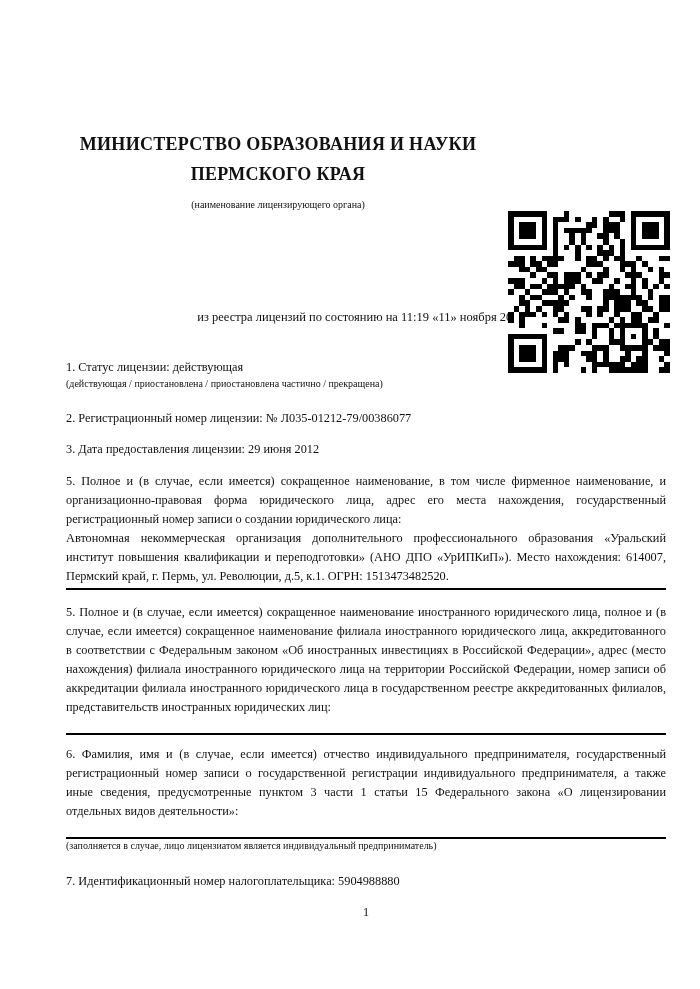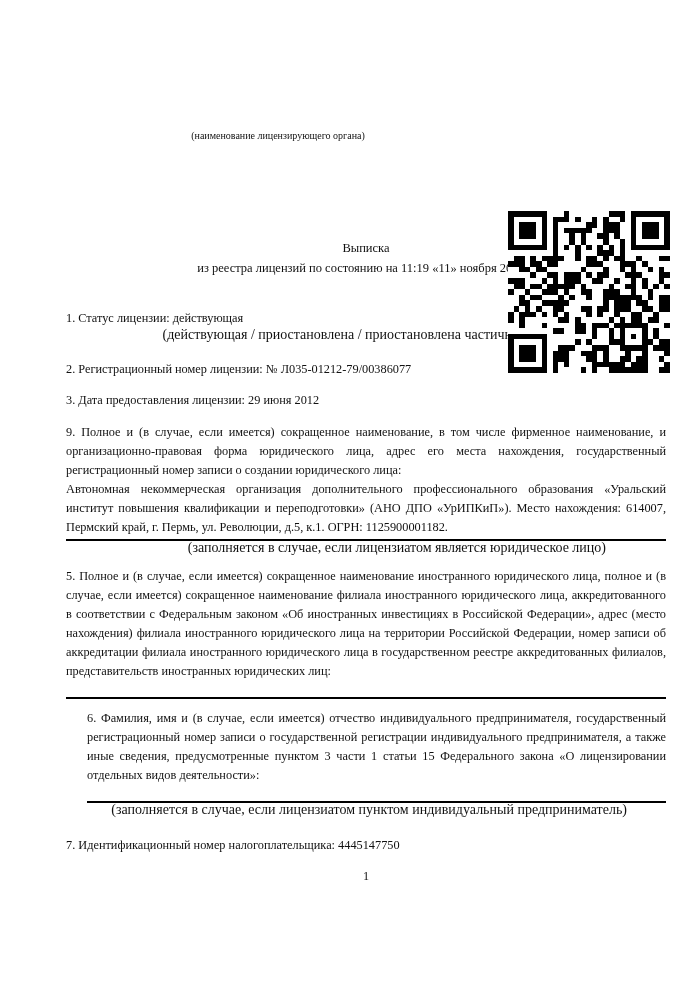--- a/index.html
+++ b/index.html
@@ -11,26 +11,26 @@
   }
   .qr { position:absolute; top:82px; right:30px; width:162px; height:162px; }
   .qr svg { display:block; }
   .ministry { margin:129px 0 0 66px; width:424px; text-align:center; }
   .ministry-name { font-weight:700; font-size:18px; line-height:30px; letter-spacing:0.3px; }
   .ministry-caption { font-size:10px; line-height:13px; margin-top:9px; }
   .doc-title { margin:96px 34px 0 66px; text-align:center; font-size:12.5px; line-height:20px; }
   .content { margin-left:66px; width:600px; font-size:12.3px; line-height:19px; }
   .content p { margin:0; }
   .p-just { text-align:justify; text-justify:inter-word; }
-  .subnote, .rulenote { width:540px; text-align:right; font-size:14px; line-height:13px; margin-top:1px; }
+  .subnote, .rulenote { width:540px; text-align:left; font-size:10px; line-height:13px; margin-top:1px; }
   .rule { height:2px; background:#000; margin-top:2px; }
   .rule.gap { margin-top:16px; }
   .rulenote { margin-top:2px; }
   .m27 { margin-top:31px; } .m19 { margin-top:19px; } .m12 { margin-top:12px; }
-  .m13 { margin-top:13px; } .m10 { margin-top:10px;margin-left:21px; } .m20 { margin-top:20px; }
+  .m13 { margin-top:13px; } .m10 { margin-top:10px; } .m20 { margin-top:20px; }
   .page-number { margin-top:12px; width:600px; text-align:center; font-size:12.3px; }
 </style>
 </head>
 <body>
 
 <div class="page">
 
   <div class="qr" id="qr-container">
       <svg viewBox="0 0 29 29" width="162" height="162" shape-rendering="crispEdges" fill="#000000">
         <rect x="0" y="0" width="29" height="29" fill="#ffffff"></rect>
@@ -445,61 +445,63 @@
         <rect x="21" y="28" width="1" height="1"></rect>
         <rect x="22" y="28" width="1" height="1"></rect>
         <rect x="23" y="28" width="1" height="1"></rect>
         <rect x="24" y="28" width="1" height="1"></rect>
         <rect x="27" y="28" width="1" height="1"></rect>
         <rect x="28" y="28" width="1" height="1"></rect>
       </svg>
     </div>
 
   <header class="ministry">
+    <div class="ministry-name">
+      <div>МИНИСТЕРСТВО ОБРАЗОВАНИЯ И НАУКИ</div>
+      <div>ПЕРМСКОГО КРАЯ</div>
+    </div>
     <div class="ministry-caption">(наименование лицензирующего органа)</div>
   </header>
 
   <div class="doc-title">
-    <div>Выписка</div>
     <div>из реестра лицензий по состоянию на 11:19 «11» ноября 2025 г.</div>
   </div>
 
   <main class="content">
 
     <section class="item m27">
       <p>1. Статус лицензии: действующая</p>
       <p class="subnote">(действующая / приостановлена / приостановлена частично / прекращена)</p>
     </section>
 
     <section class="item m19">
       <p>2. Регистрационный номер лицензии: № Л035-01212-79/00386077</p>
     </section>
 
     <section class="item m12">
       <p>3. Дата предоставления лицензии: 29 июня 2012</p>
     </section>
 
     <section class="item m13">
-      <p class="p-just">9. Полное и (в случае, если имеется) сокращенное наименование, в том числе фирменное наименование, и организационно-правовая форма юридического лица, адрес его места нахождения, государственный регистрационный номер записи о создании юридического лица:</p>
-      <p class="p-just">Автономная некоммерческая организация дополнительного профессионального образования «Уральский институт повышения квалификации и переподготовки» (АНО ДПО «УрИПКиП»). Место нахождения: 614007, Пермский край, г. Пермь, ул. Революции, д.5, к.1. ОГРН: 1125900001182.</p>
+      <p class="p-just">5. Полное и (в случае, если имеется) сокращенное наименование, в том числе фирменное наименование, и организационно-правовая форма юридического лица, адрес его места нахождения, государственный регистрационный номер записи о создании юридического лица:</p>
+      <p class="p-just">Автономная некоммерческая организация дополнительного профессионального образования «Уральский институт повышения квалификации и переподготовки» (АНО ДПО «УрИПКиП»). Место нахождения: 614007, Пермский край, г. Пермь, ул. Революции, д.5, к.1. ОГРН: 1513473482520.</p>
       <div class="rule"></div>
-      <p class="rulenote">(заполняется в случае, если лицензиатом является юридическое лицо)</p>
     </section>
 
     <section class="item m13">
       <p class="p-just">5. Полное и (в случае, если имеется) сокращенное наименование иностранного юридического лица, полное и (в случае, если имеется) сокращенное наименование филиала иностранного юридического лица, аккредитованного в соответствии с Федеральным законом «Об иностранных инвестициях в Российской Федерации», адрес (место нахождения) филиала иностранного юридического лица на территории Российской Федерации, номер записи об аккредитации филиала иностранного юридического лица в государственном реестре аккредитованных филиалов, представительств иностранных юридических лиц:</p>
       <div class="rule gap"></div>
     </section>
 
     <section class="item m10">
       <p class="p-just">6. Фамилия, имя и (в случае, если имеется) отчество индивидуального предпринимателя, государственный регистрационный номер записи о государственной регистрации индивидуального предпринимателя, а также иные сведения, предусмотренные пунктом 3 части 1 статьи 15 Федерального закона «О лицензировании отдельных видов деятельности»:</p>
       <div class="rule gap"></div>
-      <p class="rulenote">(заполняется в случае, если лицензиатом пунктом индивидуальный предприниматель)</p>
+      <p class="rulenote">(заполняется в случае, лицо лицензиатом является индивидуальный предприниматель)</p>
     </section>
 
     <section class="item m20">
-      <p>7. Идентификационный номер налогоплательщика: 4445147750</p>
+      <p>7. Идентификационный номер налогоплательщика: 5904988880</p>
     </section>
 
     <div class="page-number">1</div>
 
   </main>
 </div>
 
 </body></html>

